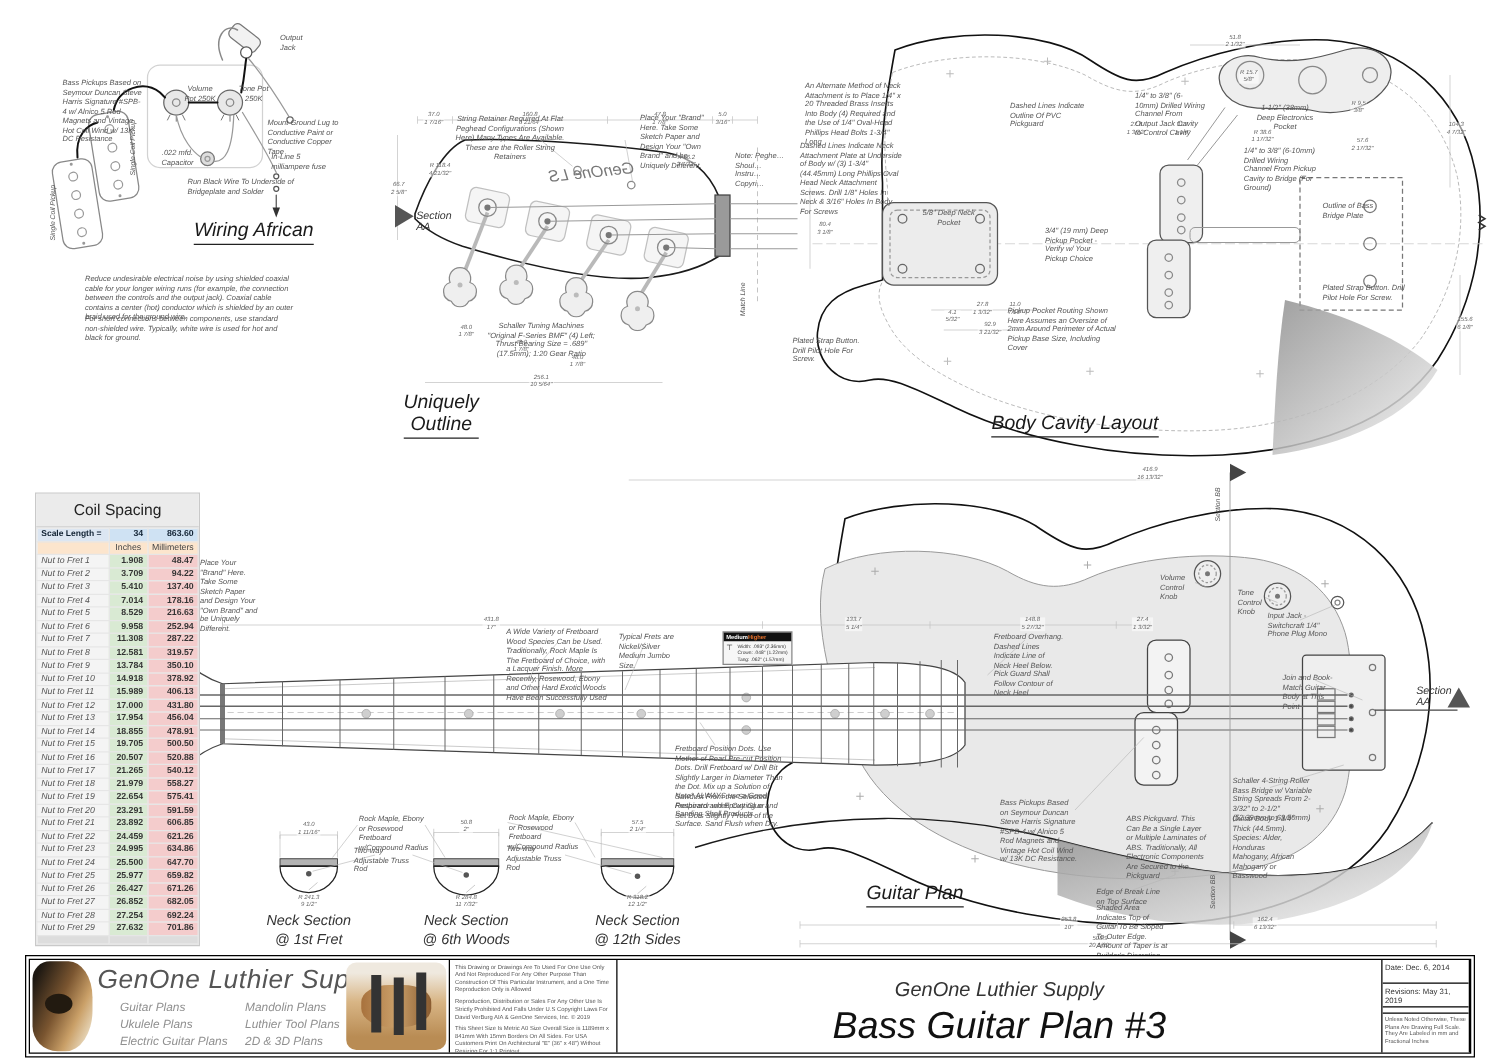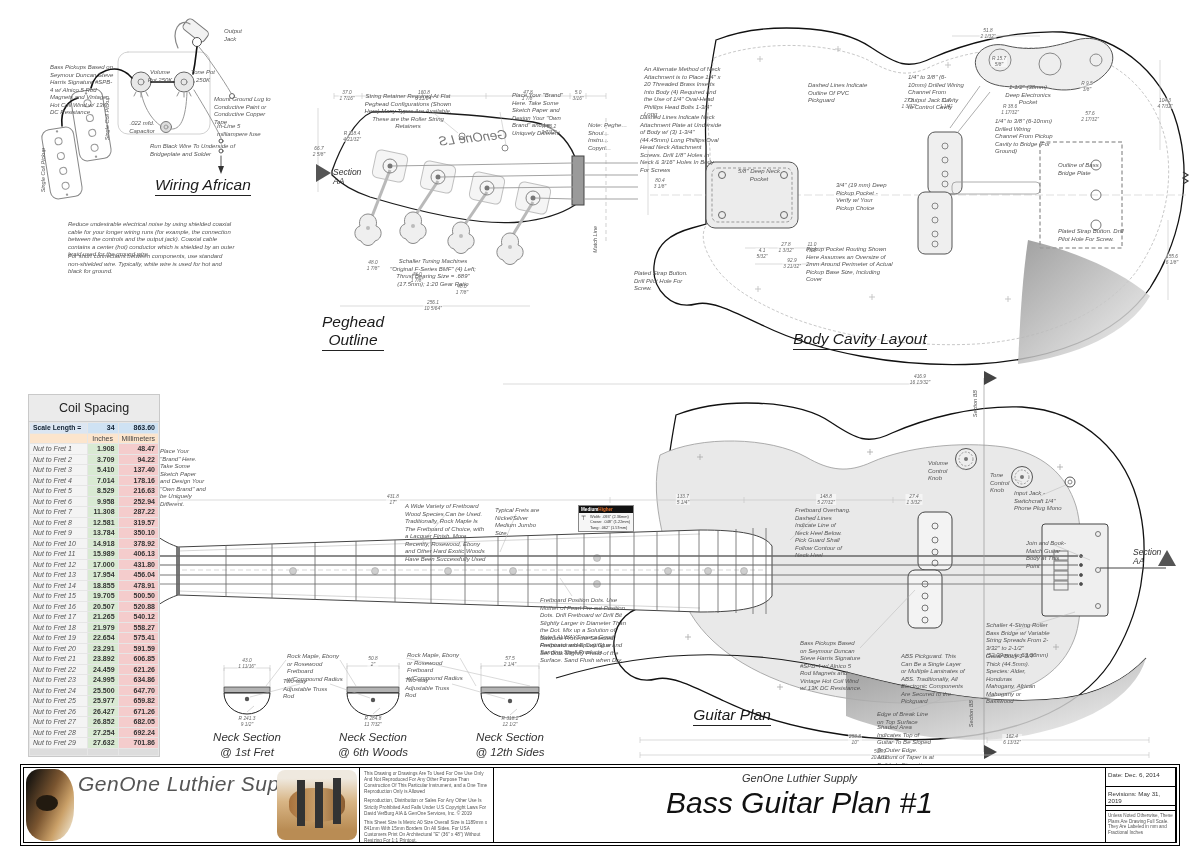--- a/index.html
+++ b/index.html
@@ -43,21 +43,21 @@
   #logo-photo-r{position:absolute;right:2px;top:2px;width:80px;height:70px;border-radius:8px;background:linear-gradient(180deg,#efe9df 12%,#d8b585 45%,#b98c54 85%)}
   #logo-photo-r:before{content:"";position:absolute;left:12px;top:18px;width:56px;height:34px;border-radius:40% 40% 45% 45%;background:linear-gradient(90deg,#a8723d,#caa06a 50%,#8a5c30)}
   #logo-photo-r:after{content:"";position:absolute;left:20px;top:10px;width:8px;height:46px;background:#333;box-shadow:18px 2px 0 #333,36px -2px 0 #333}
   #logo-text{margin-left:54px;padding-top:4px}
   #logo-title{font-style:italic;font-size:21px;color:#555;letter-spacing:.5px}
   .logo-cols{display:flex;gap:14px;margin:4px 0 0 18px}
   .logo-cols ul{list-style:none;font-style:italic;font-size:9.5px;color:#909090;line-height:1.4}
   #tb-legal{width:134px;padding:3px 4px;font-size:4.7px;color:#555;line-height:1.3}
   #tb-legal p{margin-bottom:3px}
   #tb-center{flex:1;text-align:center}
-  #tb-company{font-style:italic;font-size:11px;color:#333;margin-top:4px}
+  #tb-company{font-style:italic;font-size:16px;color:#333;margin-top:16px}
   #tb-title{font-style:italic;font-size:30px;color:#111;margin-top:2px}
   #tb-dates{width:70px;font-size:6.2px;color:#333}
   #tb-dates .row{border-bottom:1px solid #000;padding:3px 2px;height:19px}
   #tb-dates .thin{height:5px;padding:0}
   #tb-dates .note{font-size:4.6px;color:#555;padding:2px;line-height:1.25}
   #tb-sheet{width:70px;border-right:none;text-align:center}
   #tb-watermark{font-size:4.5px;color:#aaa;margin-top:2px}
   #tb-number{font-size:38px;color:#222;line-height:1.35}
 </style>
 </head>
@@ -347,21 +347,21 @@
       <circle cx="510" cy="701" r="2.2" fill="#555"></circle>
       <path d="M510,715 L517,709" stroke="#aaa" stroke-width="0.5"></path>
     </g>
     <g stroke="#b5b5b5" stroke-width="0.5">
       <path d="M286,660 L266,686 M340,660 L356,686 M300,684 L250,697 M330,684 L370,698 M460,658 L476,686 M406,658 L530,686 M452,684 L505,699"></path>
     </g>
   </g>
 </svg>
 
 <div class="vtitle" style="left:148px;top:176px;width:110px"><span class="ul">Wiring African</span></div>
-<div class="vtitle" style="left:318px;top:313px;width:70px"><span class="ul"><span>Peghead</span><br><span>Outline</span></span></div>
+<div class="vtitle" style="left:318px;top:313px;width:70px"><span class="ul"><span>Uniquely</span><br><span>Outline</span></span></div>
 <div class="vtitle" style="left:790px;top:330px;width:140px"><span class="ul">Body Cavity Layout</span></div>
 <div class="vtitle" style="left:682px;top:706px;width:100px"><span class="ul">Guitar Plan</span></div>
 
 <div class="stitle" style="left:204px;top:730px;width:86px"><span>Neck Section</span><br><span>@ 1st Fret</span></div>
 <div class="stitle" style="left:330px;top:730px;width:86px"><span>Neck Section</span><br><span>@ 6th Woods</span></div>
 <div class="stitle" style="left:467px;top:730px;width:86px"><span>Neck Section</span><br><span>@ 12th Sides</span></div>
 
 <div style="position:absolute;left:428px;top:130px;width:90px;text-align:center;font-style:italic;font-size:13px;color:#777;transform:scaleX(-1) rotate(6deg);z-index:20">GenOne LS</div>
 
 <div id="fret-chip">
@@ -760,30 +760,42 @@
   </table>
 </div>
 
 <div id="tb-outer">
   <div id="tb-inner">
     <div class="tb-cell" id="tb-logo">
       <div id="logo-photo-l"></div>
       <div id="logo-photo-r"></div>
       <div id="logo-text">
         <div id="logo-title">GenOne Luthier Supplies</div>
+        <div class="logo-cols">
+          <ul id="logo-col1">
+                <li>Guitar Plans</li>
+                <li>Ukulele Plans</li>
+                <li>Electric Guitar Plans</li>
+              </ul>
+          <ul id="logo-col2">
+                <li>Mandolin Plans</li>
+                <li>Luthier Tool Plans</li>
+                <li>2D &amp; 3D Plans</li>
+              </ul>
+        </div>
       </div>
     </div>
     <div class="tb-cell" id="tb-legal">
       <p>This Drawing or Drawings Are To Used For One Use Only And Not Reproduced For Any Other Purpose Than Construction Of This Particular Instrument, and a One Time Reproduction Only is Allowed</p>
       <p>Reproduction, Distribution or Sales For Any Other Use Is Strictly Prohibited And Falls Under U.S Copyright Laws For David VerBurg AIA &amp; GenOne Services, Inc. © 2019</p>
       <p>This Sheet Size Is Metric A0 Size Overall Size is 1189mm x 841mm With 15mm Borders On All Sides. For USA Customers Print On Architectural "E" (36" x 48") Without Resizing For 1:1 Printout.</p>
     </div>
     <div class="tb-cell" id="tb-center">
       <div id="tb-company">GenOne Luthier Supply</div>
-      <div id="tb-title">Bass Guitar Plan #1</div>
+      <div id="tb-title">Bass Guitar Plan #3</div>
     </div>
     <div class="tb-cell" id="tb-dates">
       <div class="row">Date: Dec. 6, 2014</div>
       <div class="row">Revisions: May 31, 2019</div>
       <div class="row thin"></div>
       <div class="note">Unless Noted Otherwise, These Plans Are Drawing Full Scale. They Are Labeled in mm and Fractional Inches</div>
     </div>
   </div>
 </div>
 

